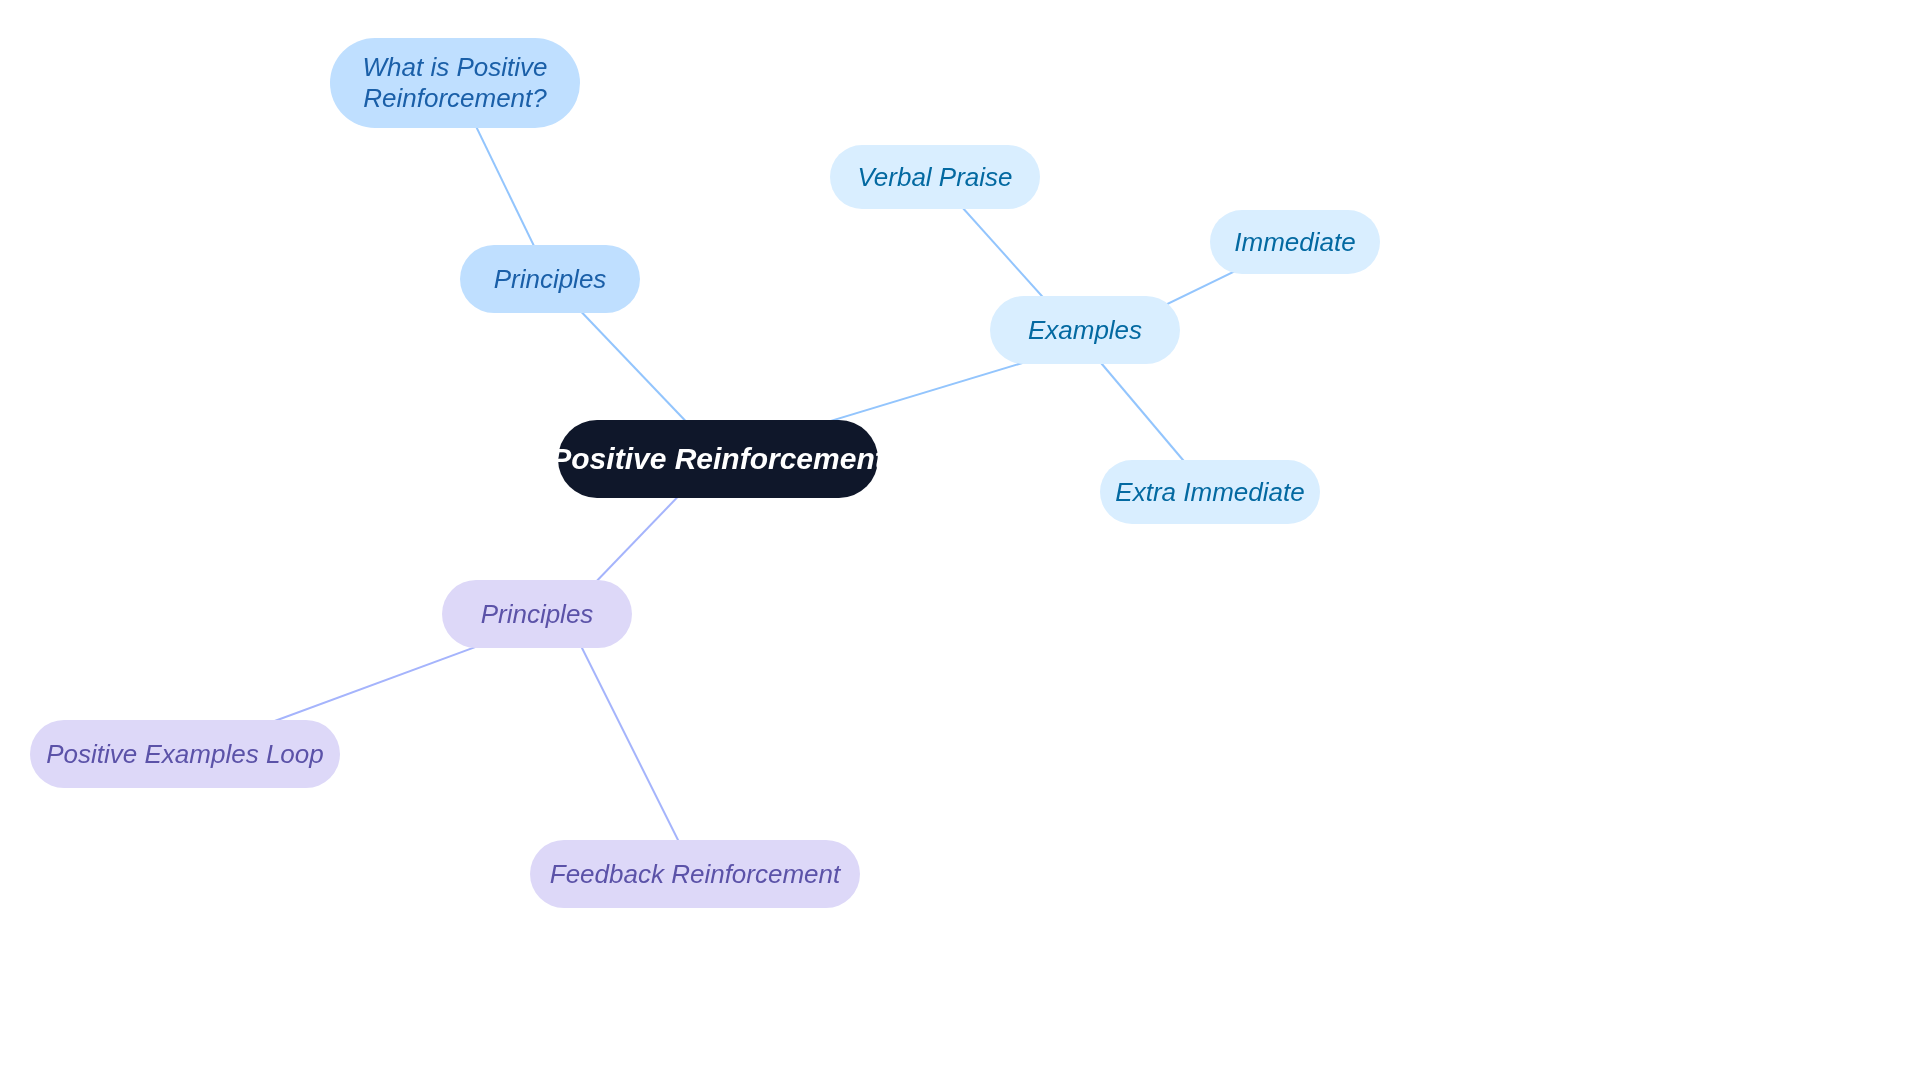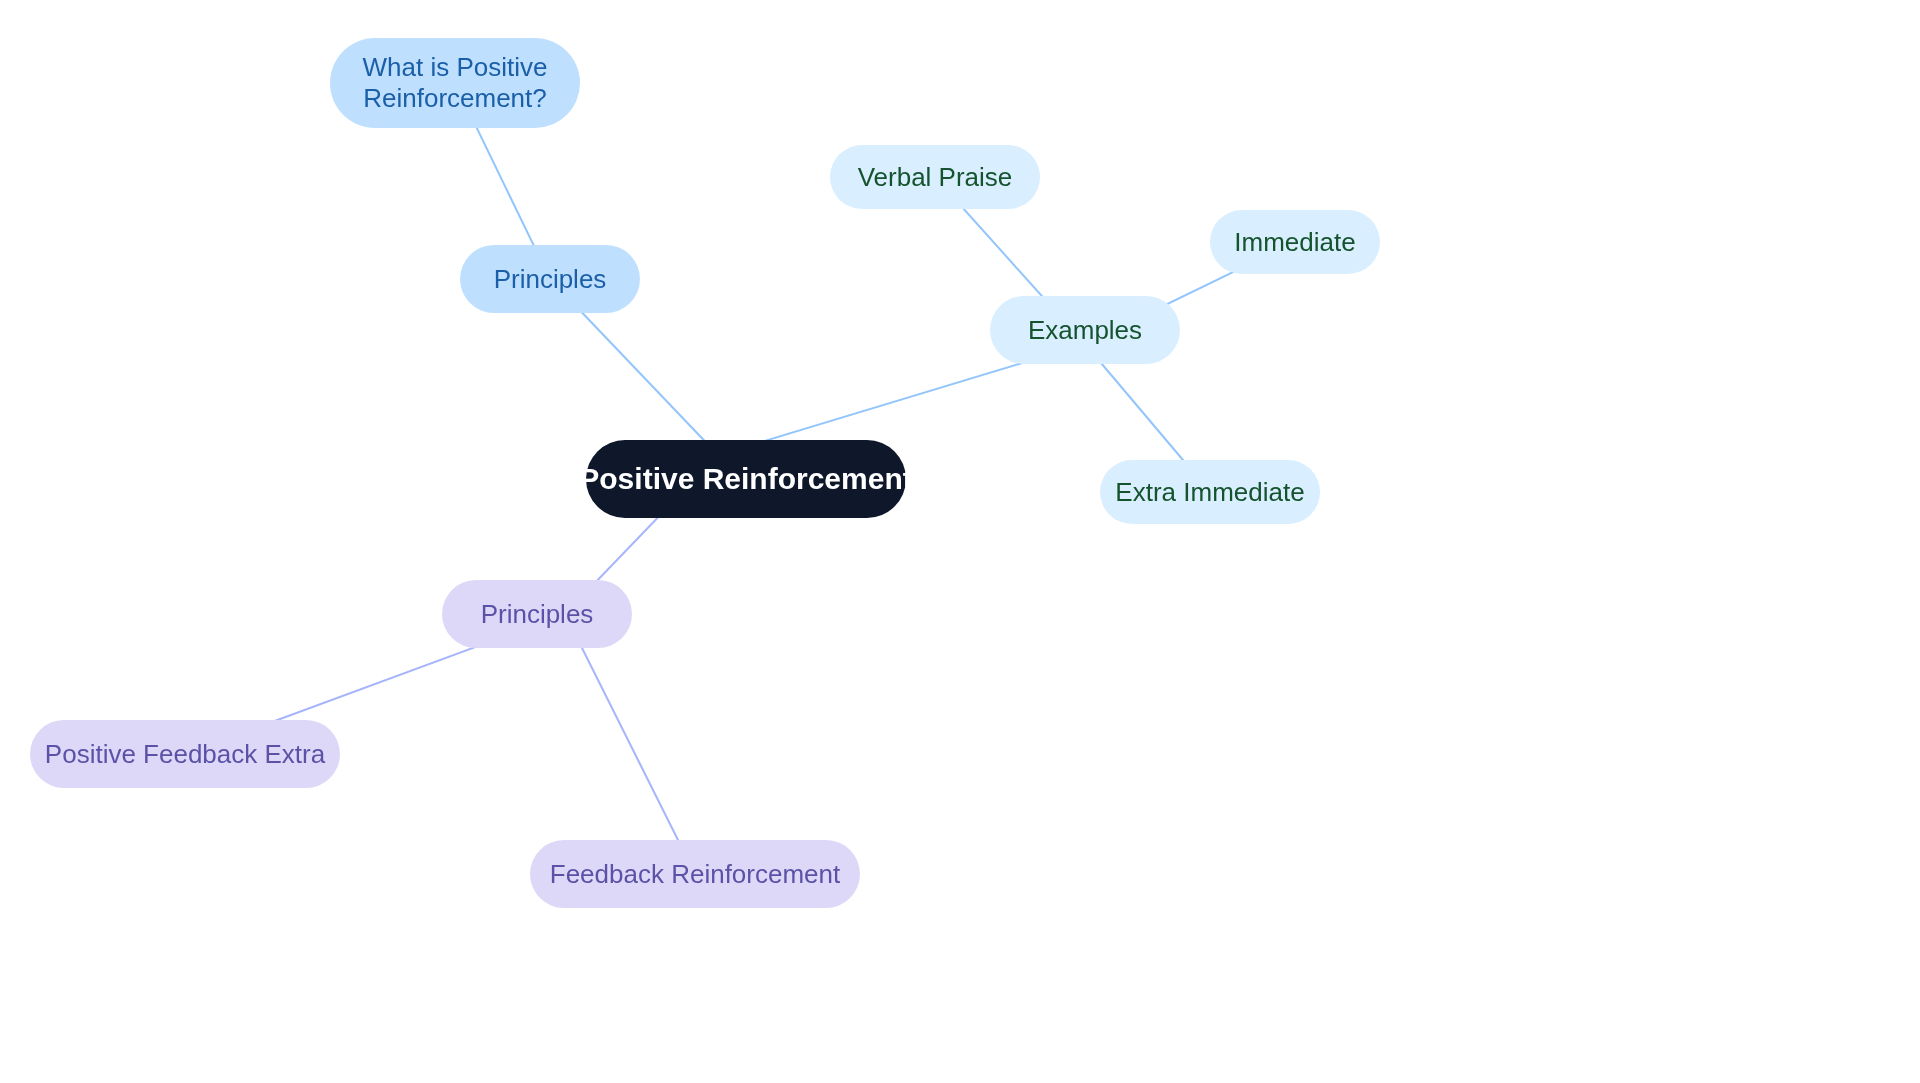--- a/index.html
+++ b/index.html
@@ -23,36 +23,37 @@
       border-radius: 50px;
       display: flex;
       align-items: center;
       justify-content: center;
       text-align: center;
       font-size: 26px;
       font-weight: 500;
       padding: 14px 28px;
       cursor: pointer;
       white-space: nowrap;
+      font-style: italic;
     }
     .node-center {
       background: #0f172a;
       color: #ffffff;
       font-size: 30px;
       font-weight: 600;
       border-radius: 50px;
       padding: 22px 54px;
     }
     .node-blue-dark {
       background: #bfdfff;
       color: #1a5fa8;
     }
     .node-blue-light {
       background: #d9eeff;
-      color: #14532d;
+      color: #0369a1;
     }
     .node-purple {
       background: #ddd8f8;
       color: #5b52a8;
     }
   </style>
 </head>
 <body>
 
 <svg class="connections" id="svg-lines">
@@ -62,20 +63,20 @@
     <line x1="550" y1="279" x2="455" y2="83" stroke="#93c5fd" stroke-width="2"></line>
     <line x1="1085" y1="344" x2="935" y2="177" stroke="#93c5fd" stroke-width="2"></line>
     <line x1="1085" y1="344" x2="1295" y2="242" stroke="#93c5fd" stroke-width="2"></line>
     <line x1="1085" y1="344" x2="1210" y2="492" stroke="#93c5fd" stroke-width="2"></line>
     <line x1="565" y1="614" x2="185" y2="754" stroke="#a5b4fc" stroke-width="2"></line>
     <line x1="565" y1="614" x2="695" y2="874" stroke="#a5b4fc" stroke-width="2"></line>
   </svg>
 
 <div id="node-whatIs" class="node node-blue-dark" style="position: absolute; left: 330px; top: 38px; width: 250px; min-height: 90px;">What is Positive<br>Reinforcement?</div>
 <div id="node-definition" class="node node-blue-dark" style="position: absolute; left: 460px; top: 245px; width: 180px; min-height: 68px;">Principles</div>
-<div id="node-center" class="node node-center" style="position: absolute; left: 558px; top: 440px; width: 320px; min-height: 70px; margin-left: 28px;">Positive Reinforcement</div>
+<div id="node-center" class="node node-center" style="position: absolute; left: 558px; top: 420px; width: 320px; min-height: 70px;">Positive Reinforcement</div>
 <div id="node-examples" class="node node-blue-light" style="position: absolute; left: 990px; top: 296px; width: 190px; min-height: 68px;">Examples</div>
 <div id="node-verbalPraise" class="node node-blue-light" style="position: absolute; left: 830px; top: 145px; width: 210px; min-height: 64px;">Verbal Praise</div>
 <div id="node-stickers" class="node node-blue-light" style="position: absolute; left: 1210px; top: 210px; width: 170px; min-height: 64px;">Immediate</div>
 <div id="node-extraPlaytime" class="node node-blue-light" style="position: absolute; left: 1100px; top: 460px; width: 220px; min-height: 64px;">Extra Immediate</div>
 <div id="node-principles" class="node node-purple" style="position: absolute; left: 442px; top: 580px; width: 190px; min-height: 68px;">Principles</div>
-<div id="node-positiveFeedback" class="node node-purple" style="position: absolute; left: 30px; top: 720px; width: 310px; min-height: 68px;">Positive Feedback Extra</div>
+<div id="node-positiveFeedback" class="node node-purple" style="position: absolute; left: 30px; top: 720px; width: 310px; min-height: 68px;">Positive Examples Loop</div>
 <div id="node-immediateReinforcement" class="node node-purple" style="position: absolute; left: 530px; top: 840px; width: 330px; min-height: 68px;">Feedback Reinforcement</div>
 
 </body></html>

